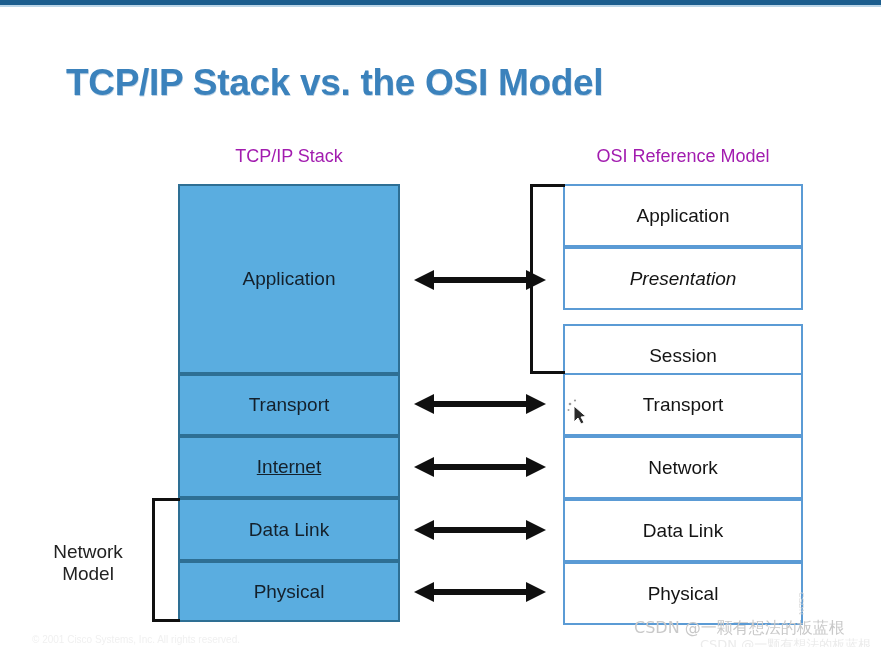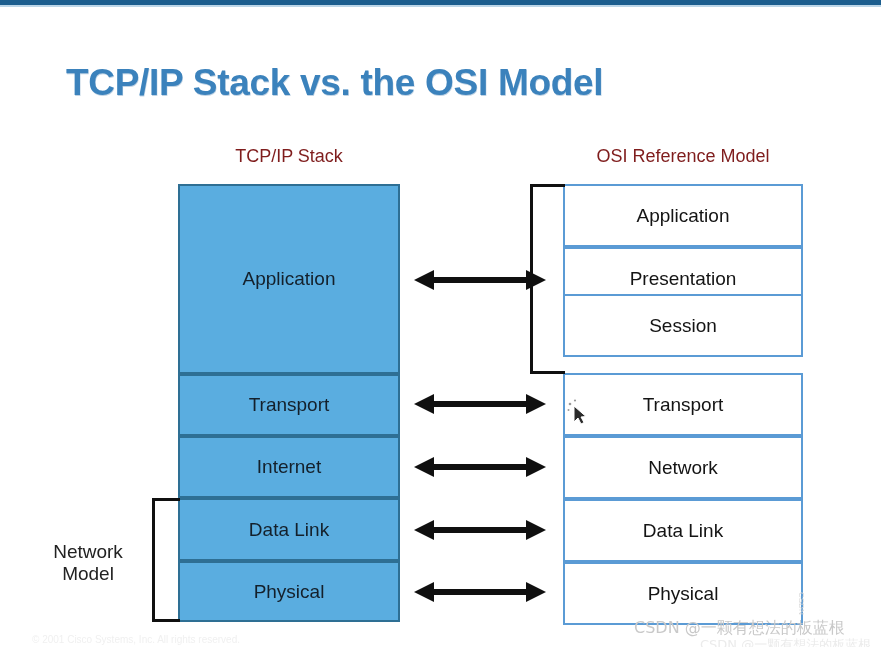--- a/index.html
+++ b/index.html
@@ -43,21 +43,21 @@
     font-weight: bold;
     color: #3b82bc;
     letter-spacing: -0.3px;
     white-space: nowrap;
     text-shadow: 0.5px 0.5px 0px rgba(140,175,205,0.55);
   }
 
   .col-header {
     position: absolute;
     font-size: 18px;
-    color: #7f1d1d;
+    color: #a21caf;
     white-space: nowrap;
     text-align: center;
   }
   #hdr-tcpip { left: 178px; top: 146px; width: 222px; }
   #hdr-osi   { left: 553px; top: 146px; width: 260px; }
 
   
   #tcpip-stack {
     position: absolute;
     left: 178px;
@@ -198,35 +198,35 @@
 
   <div class="slide-title" id="slide-title">TCP/IP Stack vs. the OSI Model</div>
 
   <div class="col-header" id="hdr-tcpip">TCP/IP Stack</div>
 
   <div class="col-header" id="hdr-osi">OSI Reference Model</div>
 
   <div id="tcpip-stack">
     <div class="tcp-layer" style="top:0px;height:190px;">Application</div>
     <div class="tcp-layer" style="top:190px;height:62px;">Transport</div>
-    <div class="tcp-layer" style="top:252px;height:62px;">Internet</div>
+    <div class="tcp-layer" style="top:252px;height:62px;text-decoration:underline;">Internet</div>
     <div class="tcp-layer" style="top:314px;height:63px;">Data Link</div>
     <div class="tcp-layer" style="top:377px;height:61px;">Physical</div>
   </div>
 
   <div id="na-bracket"></div>
   <div id="na-label">
     <div>Network</div>
     <div>Model</div>
   </div>
 
   <div id="osi-stack">
     <div class="osi-layer" style="top:0px;height:63px;">Application</div>
-    <div class="osi-layer" style="top:63px;height:63px;">Presentation</div>
-    <div class="osi-layer" style="top:110px;height:63px;">Session</div>
+    <div class="osi-layer" style="top:63px;height:63px;font-style:italic;">Presentation</div>
+    <div class="osi-layer" style="top:140px;height:63px;">Session</div>
     <div class="osi-layer" style="top:189px;height:63px;">Transport</div>
     <div class="osi-layer" style="top:252px;height:63px;">Network</div>
     <div class="osi-layer" style="top:315px;height:63px;">Data Link</div>
     <div class="osi-layer" style="top:378px;height:63px;">Physical</div>
   </div>
 
   <div id="osi-bracket"></div>
 
   <svg class="arrow" style="left:414px; top:267px; width:132px; height:26px;" viewBox="0 0 132 26" xmlns="http://www.w3.org/2000/svg">
     <polygon points="0,13 20,3 20,23" fill="#101010"></polygon>

